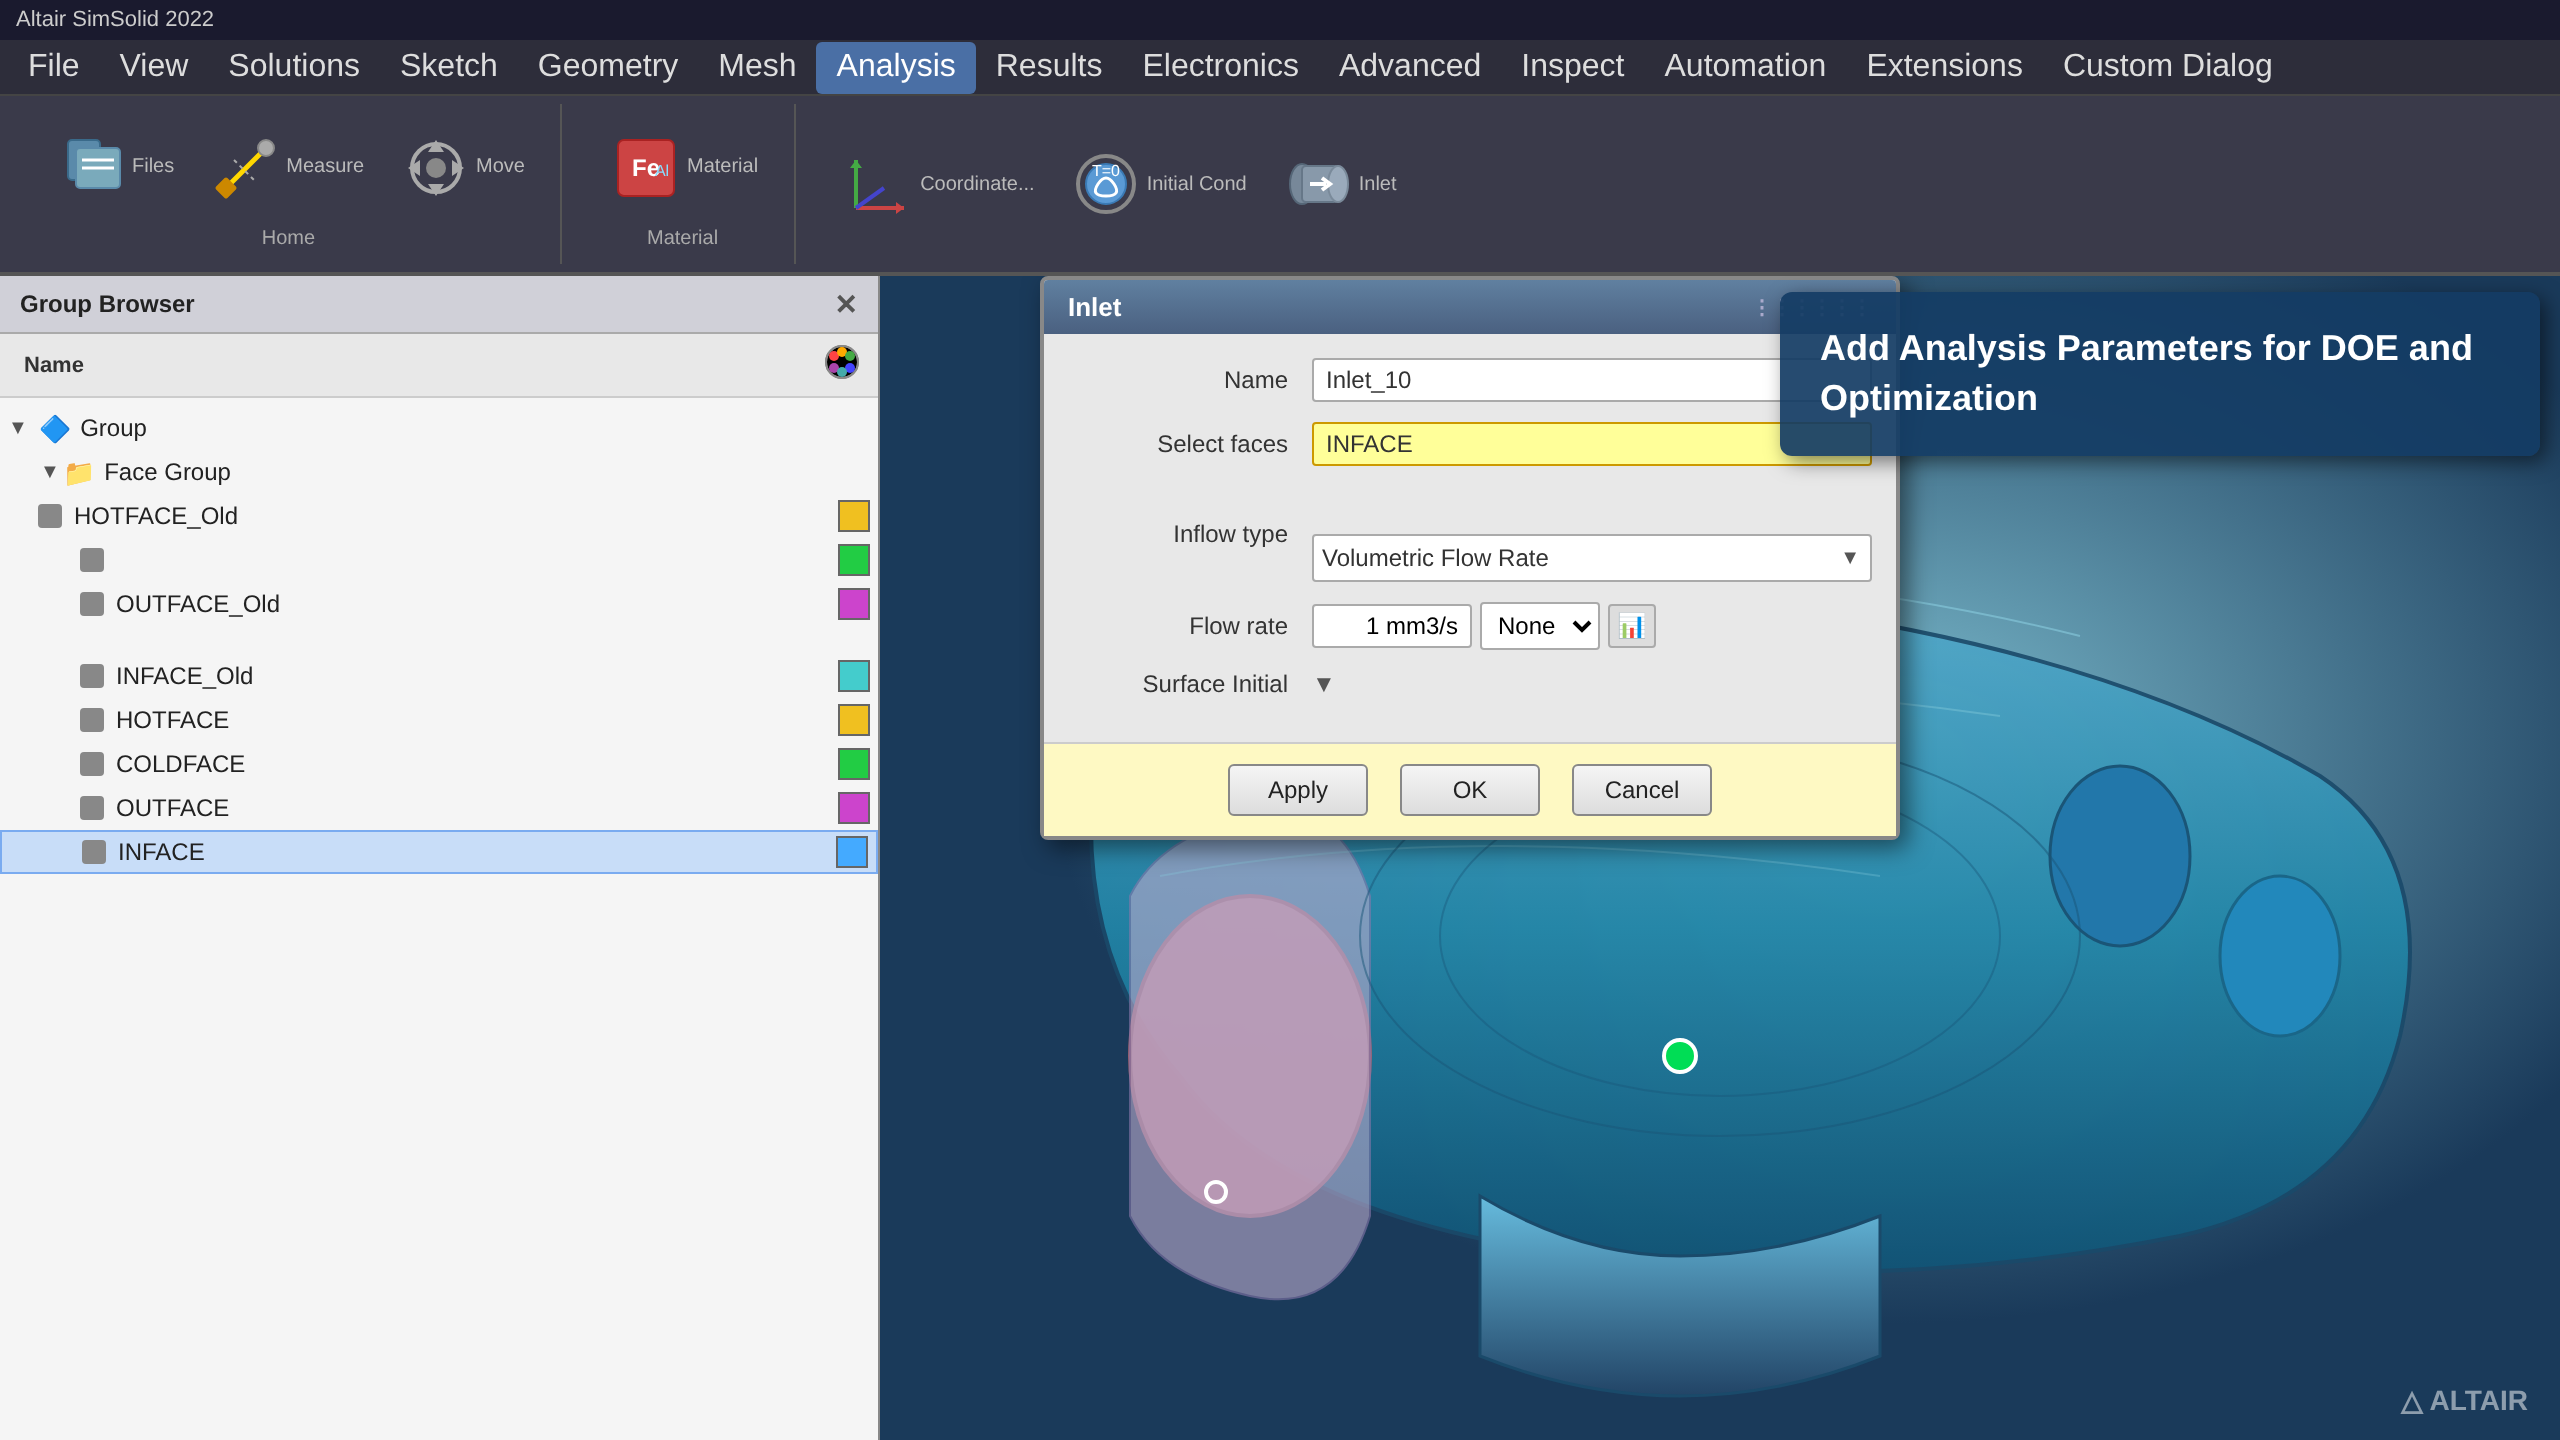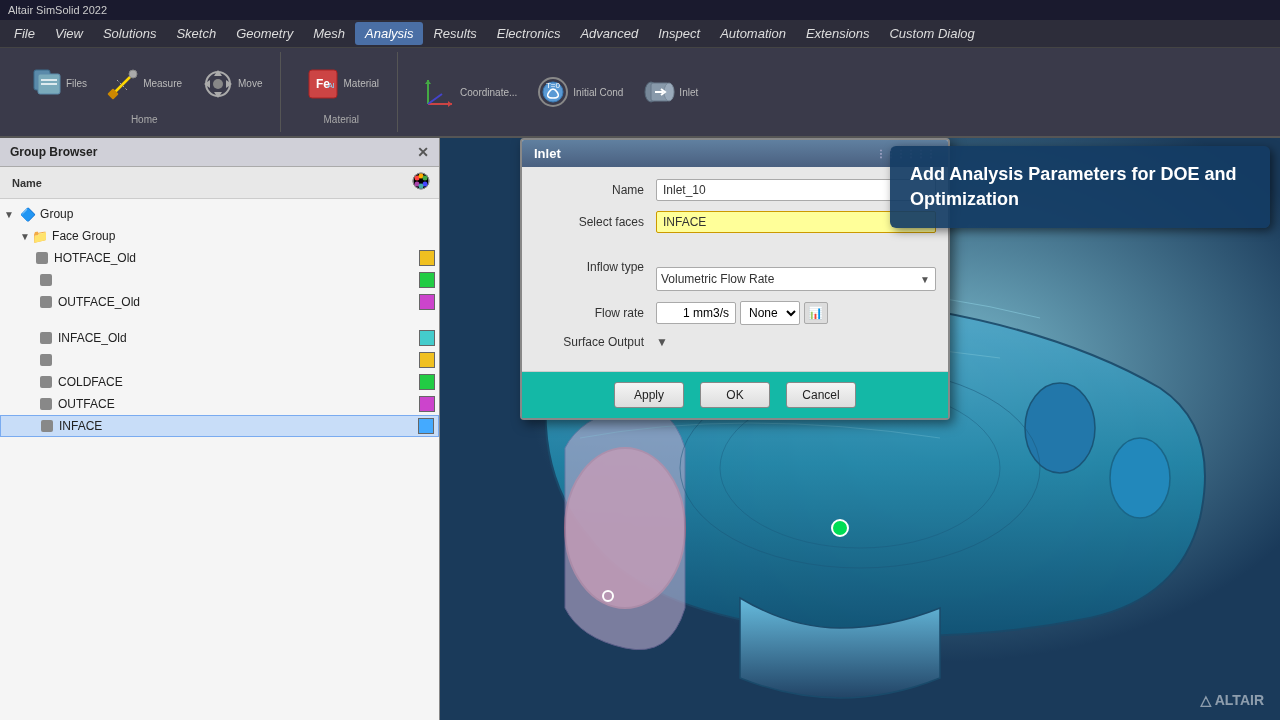--- a/index.html
+++ b/index.html
@@ -30,23 +30,22 @@
       background: #2d2d3a;
       display: flex;
       align-items: center;
       padding: 0 4px;
       border-bottom: 1px solid #444;
     }
     .menu-item {
       color: #ddd;
       padding: 4px 10px;
       cursor: pointer;
-      font-size: 13px;
+      font-size: 16px;
       border-radius: 3px;
-      font-style: italic;
     }
     .menu-item.active { background: #4a6fa5; color: white; }
 
     
     #toolbar {
       height: 90px;
       background: #3a3a4a;
       display: flex;
       align-items: center;
       padding: 4px 8px;
@@ -323,21 +322,21 @@
       align-items: center;
       justify-content: center;
       font-size: 14px;
       border-radius: 2px;
     }
     #dialog-buttons {
       display: flex;
       justify-content: center;
       gap: 16px;
       padding: 10px 12px;
-      background: #14b8a6;
+      background: #fef9c3;
       border-top: 1px solid #ccc;
     }
     .dialog-btn {
       width: 70px;
       height: 26px;
       border: 1px solid #888;
       background: linear-gradient(to bottom, #f5f5f5, #ddd);
       cursor: pointer;
       font-size: 12px;
       border-radius: 3px;
@@ -541,21 +540,21 @@
         <span style="font-size:13px; margin-right:4px;">🔷</span>
         <span class="tree-label">Group</span>
       </div>
 
       <div class="tree-row" style="padding-left:20px;">
         <span class="tree-arrow">▼</span>
         <span style="font-size:13px; margin-right:4px;">📁</span>
         <span class="tree-label">Face Group</span>
       </div>
 
-      <div class="tree-row" style="padding-left:36px;">
+      <div class="tree-row" style="padding-left:19px;">
         <span style="width:12px; height:12px; background:#888; border-radius:2px; margin-right:6px; display:inline-block;"></span>
         <span class="tree-label">HOTFACE_Old</span>
         <span class="color-swatch" style="background:#f0c020;"></span>
       </div>
 
       <div class="tree-row" style="padding-left:40px;">
         <span style="width:12px; height:12px; background:#888; border-radius:2px; margin-right:6px; display:inline-block;"></span>
         <span class="color-swatch" style="background:#22cc44;"></span>
       </div>
 
@@ -566,20 +565,21 @@
       </div>
 
       <div class="tree-row" style="padding-left:40px;margin-top:14px;">
         <span style="width:12px; height:12px; background:#888; border-radius:2px; margin-right:6px; display:inline-block;"></span>
         <span class="tree-label">INFACE_Old</span>
         <span class="color-swatch" style="background:#44cccc;"></span>
       </div>
 
       <div class="tree-row" style="padding-left:40px;">
         <span style="width:12px; height:12px; background:#888; border-radius:2px; margin-right:6px; display:inline-block;"></span>
+        <span class="tree-label">HOTFACE</span>
         <span class="color-swatch" style="background:#f0c020;"></span>
       </div>
 
       <div class="tree-row" style="padding-left:40px;">
         <span style="width:12px; height:12px; background:#888; border-radius:2px; margin-right:6px; display:inline-block;"></span>
         <span class="tree-label">COLDFACE</span>
         <span class="color-swatch" style="background:#22cc44;"></span>
       </div>
 
       <div class="tree-row" style="padding-left:40px;">
@@ -688,21 +688,21 @@
               <option>None</option>
               <option>Expression</option>
             </select>
             <div class="flow-rate-btn">
               <span style="font-size:12px;">📊</span>
             </div>
           </div>
         </div>
 
         <div class="dialog-row">
-          <span class="dialog-label">Surface Output</span>
+          <span class="dialog-label">Surface Initial</span>
           <span style="cursor:pointer; color:#555;">▼</span>
         </div>
       </div>
       <div id="dialog-buttons">
         <button class="dialog-btn">Apply</button>
         <button class="dialog-btn">OK</button>
         <button class="dialog-btn">Cancel</button>
       </div>
     </div>
 

